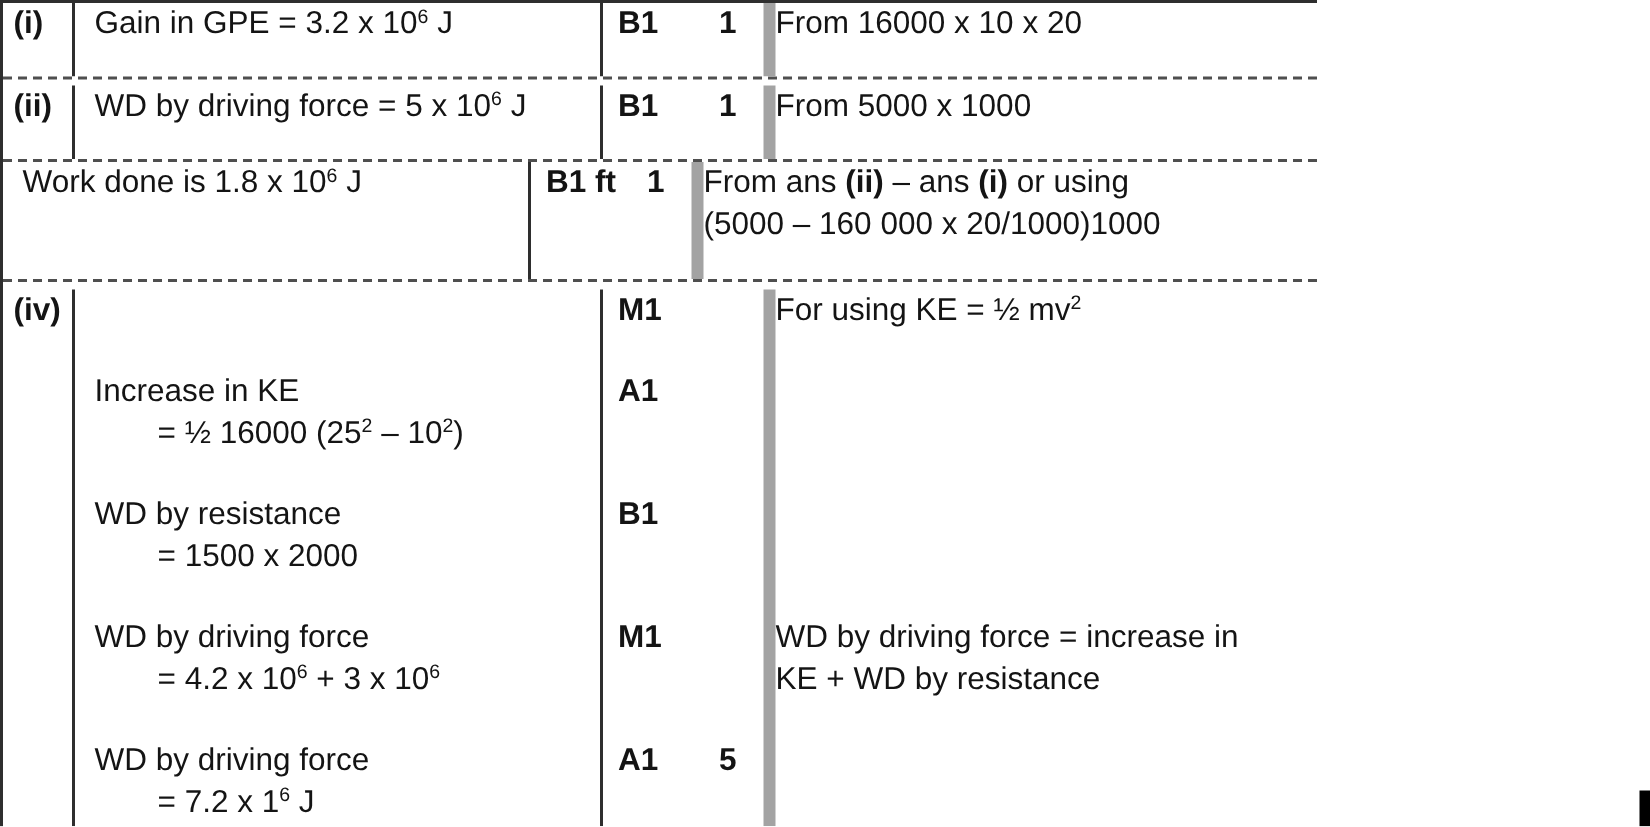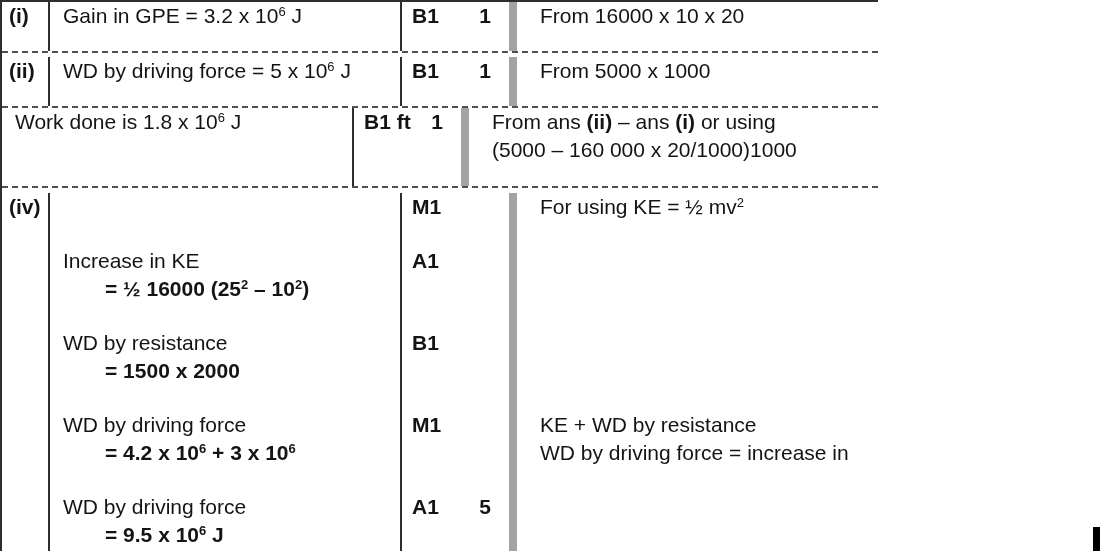--- a/index.html
+++ b/index.html
@@ -46,26 +46,26 @@
   }
   .cell.marks {
     width: 115px;
     border-right: 8px solid #a3a3a3;
     padding-left: 10px;
     padding-right: 18px;
     font-weight: 700;
   }
   .cell.guidance {
     flex: 1;
-    padding-left: 23px;
+    padding-left: 0;
   }
   .block { overflow: visible; }
   .block.gap { margin-top: 26px; }
   .tline { height: 28px; white-space: nowrap; }
-  .tline.indent { padding-left: 42px; font-weight: bold; }
+  .tline.indent { padding-left: 42px; }
   .mark-line {
     display: flex;
     justify-content: space-between;
     height: 28px;
   }
   .sup {
     font-size: 13px;
     position: relative;
     top: -7px;
   }
@@ -158,21 +158,21 @@
           <div class="block gap" style="height: 56px;">
             <div class="tline"><span>WD by resistance</span></div>
             <div class="tline indent"><span>= 1500 x 2000</span></div>
           </div>
           <div class="block gap" style="height: 56px;">
             <div class="tline"><span>WD by driving force</span></div>
             <div class="tline indent"><span>= 4.2 x 10</span><span class="sup">6</span><span> + 3 x 10</span><span class="sup">6</span></div>
           </div>
           <div class="block gap" style="height: 56px;">
             <div class="tline"><span>WD by driving force</span></div>
-            <div class="tline indent"><span>= 9.5 x 10</span><span class="sup">6</span><span> J</span></div>
+            <div class="tline indent"><span>= 7.2 x 1</span><span class="sup">6</span><span> J</span></div>
           </div>
         </div>
         <div class="cell marks">
           <div class="block" style="height: 28px;">
             <div class="mark-line">
               <span>M1</span>
               <span></span>
             </div>
           </div>
           <div class="block gap" style="height: 56px;">
@@ -200,21 +200,21 @@
             </div>
           </div>
         </div>
         <div class="cell guidance">
           <div class="block" style="height: 28px;">
             <div class="tline"><span>For using KE = ½ mv</span><span class="sup">2</span></div>
           </div>
           <div class="block gap" style="height: 56px;"></div>
           <div class="block gap" style="height: 56px;"></div>
           <div class="block gap" style="height: 56px;">
+            <div class="tline"><span>WD by driving force = increase in</span></div>
             <div class="tline"><span>KE + WD by resistance</span></div>
-            <div class="tline"><span>WD by driving force = increase in</span></div>
           </div>
           <div class="block gap" style="height: 56px;"></div>
         </div>
       </div>
     </div>
   <div class="artifact"></div>
 </div>
 
 </body></html>

